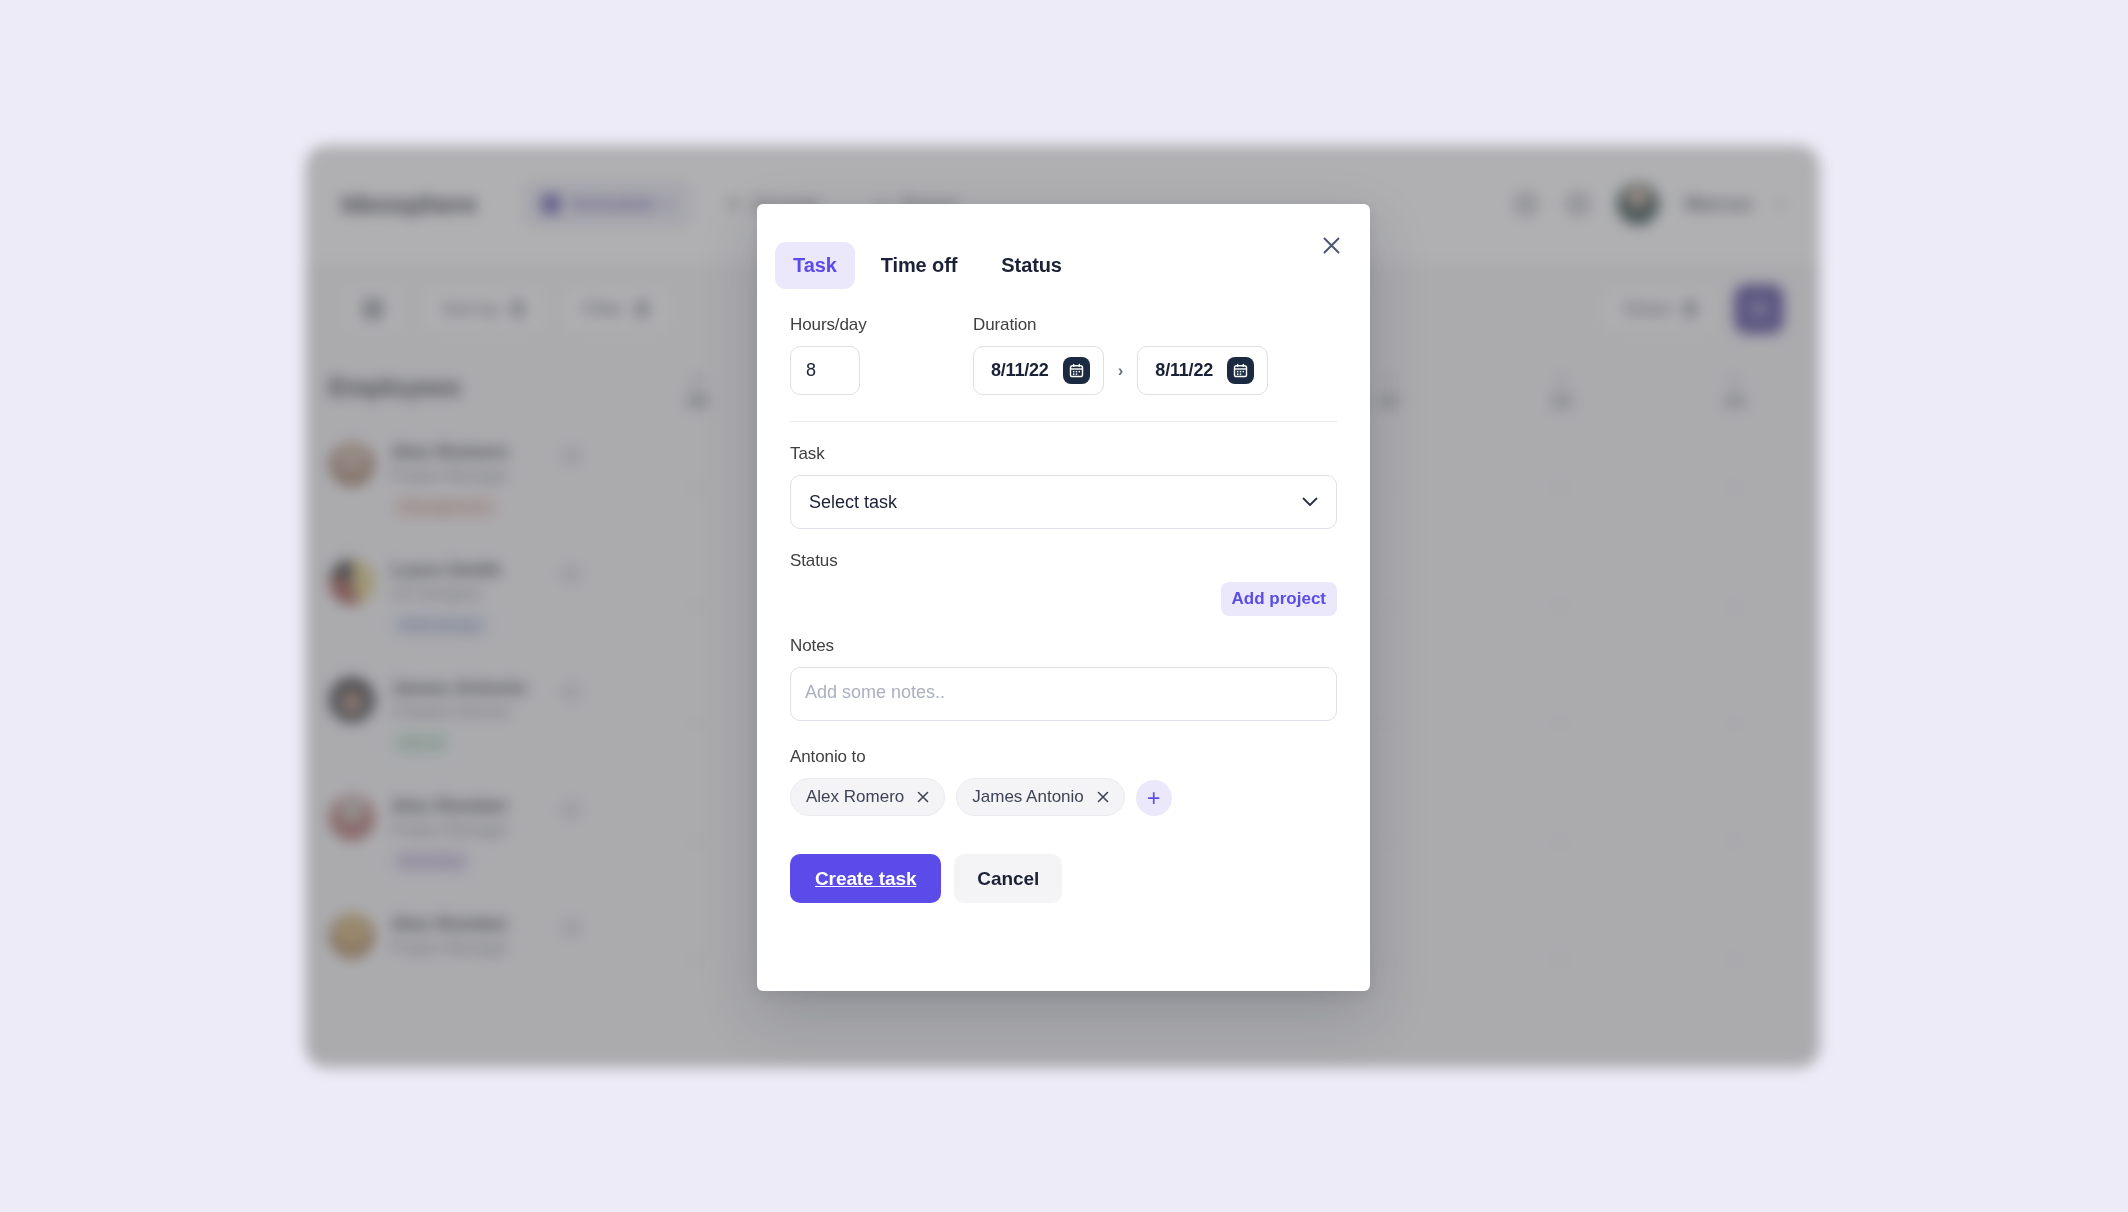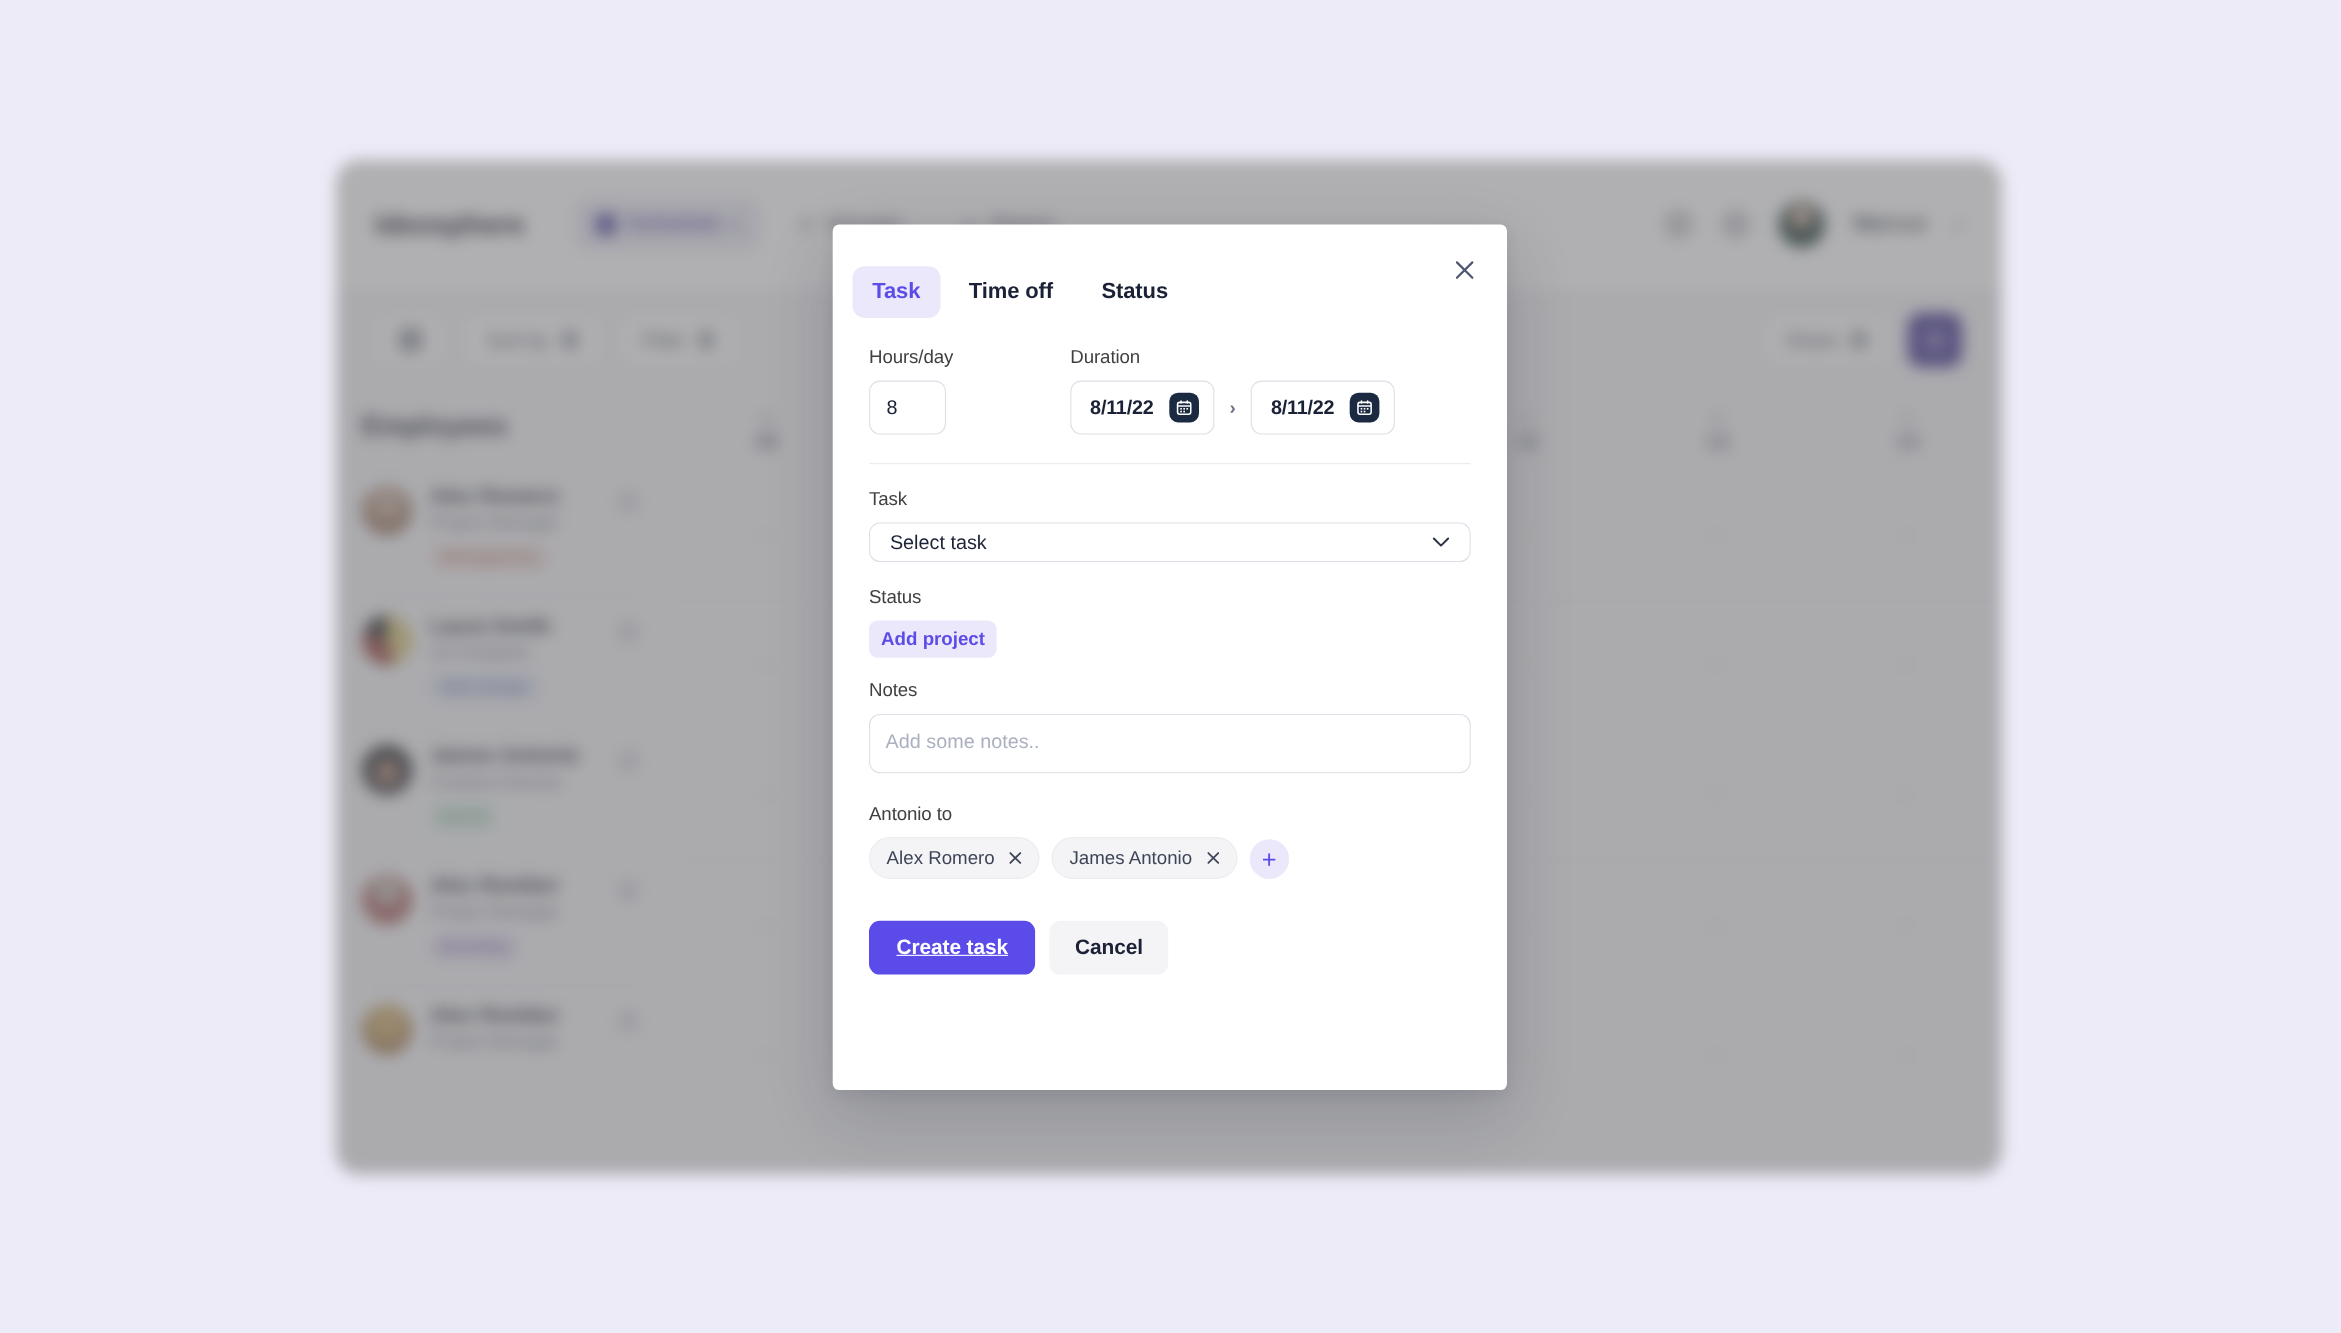--- a/index.html
+++ b/index.html
@@ -333,35 +333,35 @@
   .divider {
     height: 1px;
     background: #e9eaf0;
     margin: 26px 0 0 0;
   }
 
   .fld { margin-top: 22px; }
 
   .select-box {
     width: 100%;
-    height: 36px;
+    height: 54px;
     border: 1px solid #dde0e8;
     border-radius: 10px;
     background: #fff;
     display: flex;
     align-items: center;
     padding: 0 18px;
     cursor: pointer;
   }
   .select-val { font-size: 18px; color: #1b2136; }
   .select-caret { margin-left: auto; display: flex; }
 
   .addproject-wrap {
     display: flex;
-    justify-content: flex-start;
+    justify-content: flex-end;
     margin-top: 11px;
   }
   .addproject {
     border: none;
     font-family: inherit;
     background: #ebe8fb;
     color: #5b4be8;
     font-size: 17px;
     font-weight: bold;
     padding: 7px 11px;

